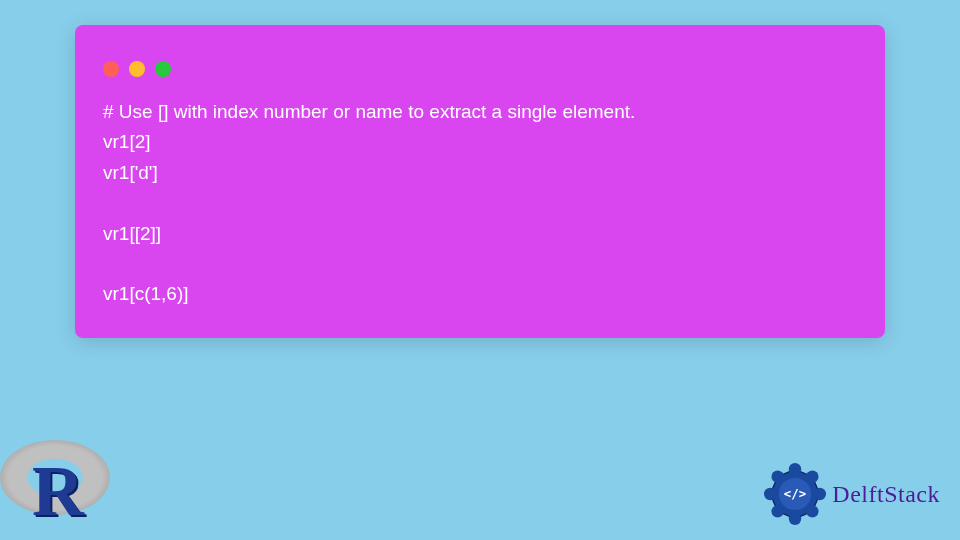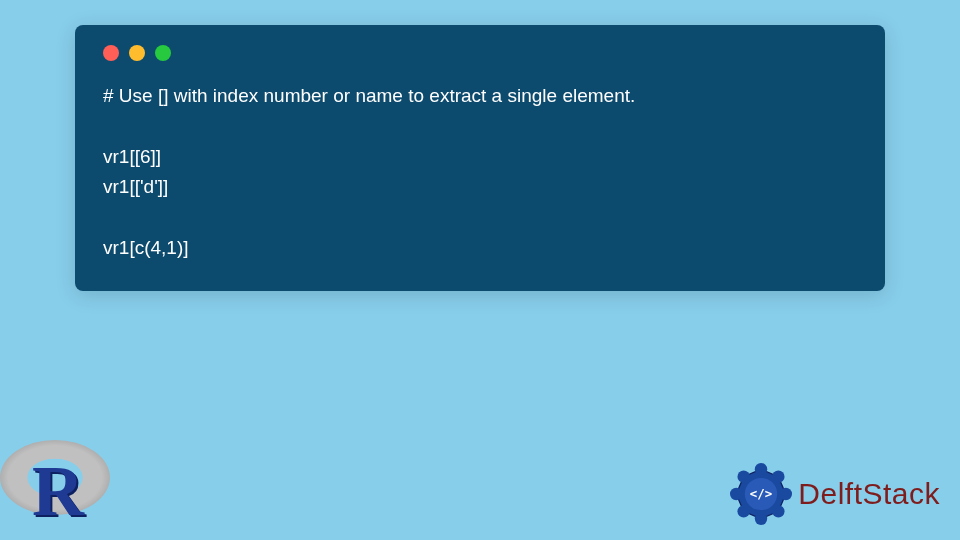--- a/index.html
+++ b/index.html
@@ -9,23 +9,23 @@
       background: #87ceeb;
       font-family: -apple-system, BlinkMacSystemFont, "Segoe UI", sans-serif;
       position: relative;
       overflow: hidden;
     }
     .code-window {
       position: absolute;
       top: 25px;
       left: 75px;
       right: 75px;
-      background: #0c4a6e;
+      background: #d946ef;
       border-radius: 8px;
-      padding: 20px 28px 28px 28px;
+      padding: 36px 28px 28px 28px;
       box-shadow: 0 4px 20px rgba(0,0,0,0.15);
     }
     .traffic-lights {
       display: flex;
       gap: 10px;
       margin-bottom: 20px;
     }
     .tl {
       width: 16px;
       height: 16px;
@@ -83,42 +83,44 @@
       align-items: center;
       gap: 6px;
     }
     .ds-badge {
       width: 62px;
       height: 62px;
       position: relative;
     }
     .ds-badge svg { width: 100%; height: 100%; }
     .ds-text {
-      font-size: 30px;
+      font-size: 24px;
       font-weight: 500;
-      color: #7f1d1d;
+      color: #4c1d95;
       letter-spacing: 0.5px;
+      font-family: Liberation Serif, serif;
     }
   </style>
 </head>
 <body>
 
 <div class="code-window">
   <div class="traffic-lights">
     <div class="tl tl-red"></div>
     <div class="tl tl-yellow"></div>
     <div class="tl tl-green"></div>
   </div>
   <div class="code-content">
     <div class="code-line"># Use [] with index number or name to extract a single element.</div>
+    <div class="code-line">vr1[2]</div>
+    <div class="code-line">vr1['d']</div>
     <div class="code-line"></div>
-    <div class="code-line">vr1[[6]]</div>
-    <div class="code-line">vr1[['d']]</div>
+    <div class="code-line">vr1[[2]]</div>
     <div class="code-line"></div>
-    <div class="code-line">vr1[c(4,1)]</div>
+    <div class="code-line">vr1[c(1,6)]</div>
   </div>
 </div>
 
 <div class="logo-left">
   <div class="r-logo">
     <div class="r-ring"></div>
     <div class="r-letter">R</div>
   </div>
 </div>
 

